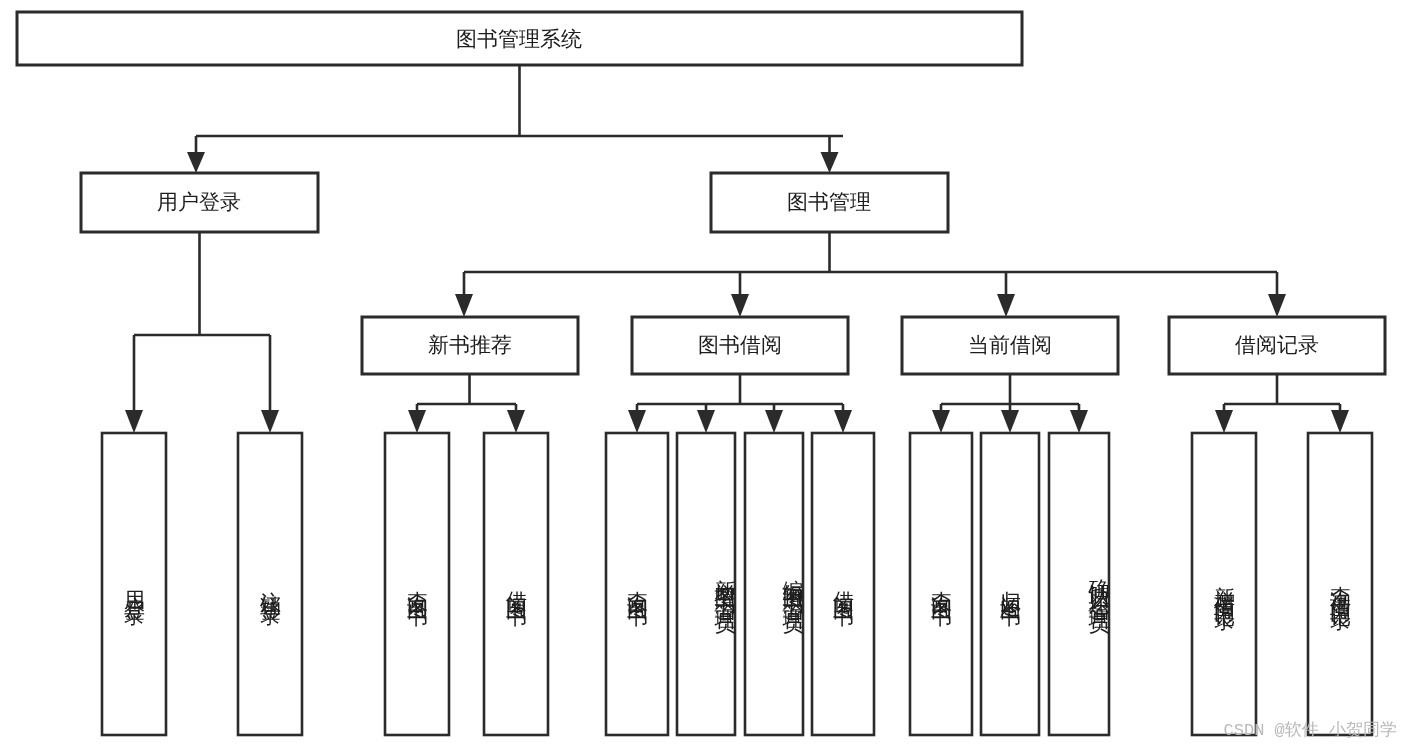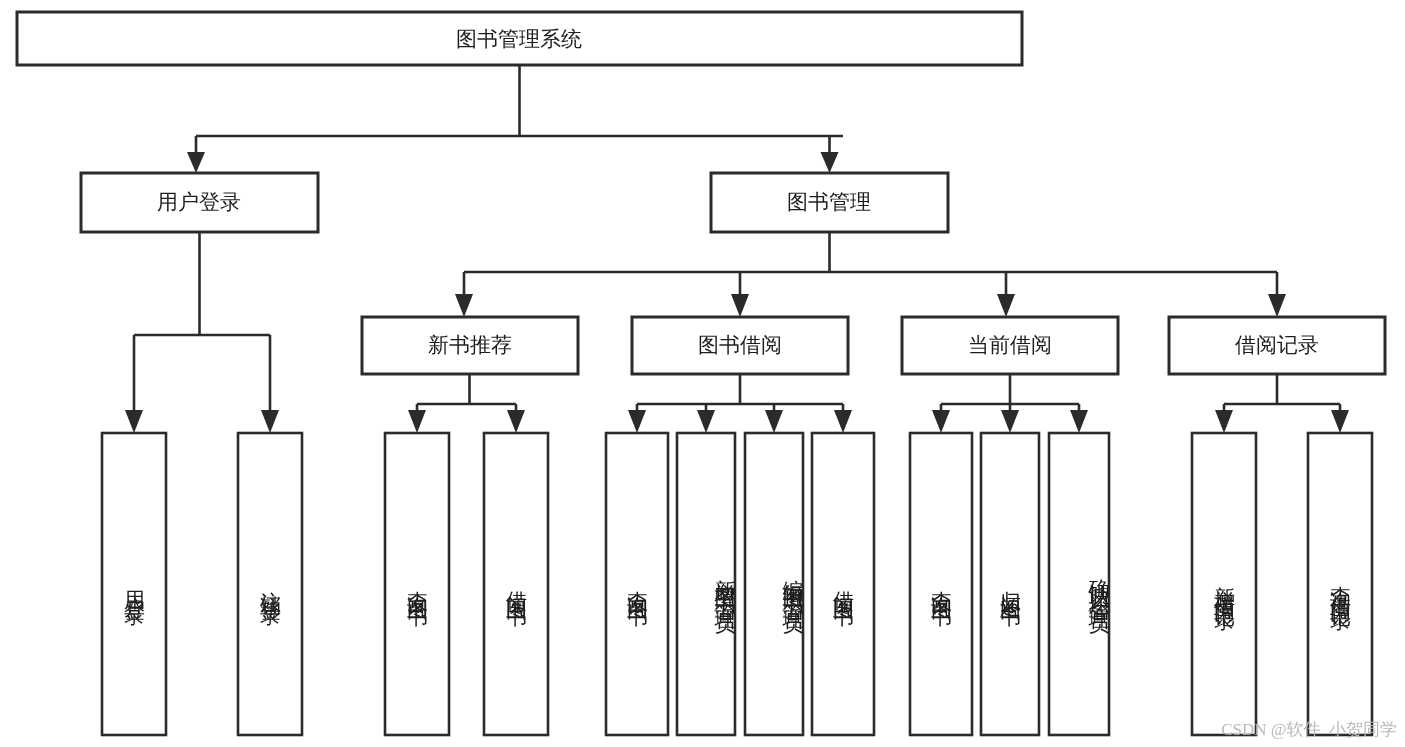--- a/index.html
+++ b/index.html
@@ -63,21 +63,21 @@
     color: #1d1d1d;
     letter-spacing: 5px;
     text-align: center;
     white-space: nowrap;
     user-select: none;
   }
   .watermark {
     position: absolute;
     right: 8px;
     bottom: 6px;
-    font-family: Liberation Serif, serif;
+    font-family: Liberation Mono, monospace;
     font-size: 17px;
     color: #b9b9b9;
     white-space: nowrap;
     user-select: none;
   }
 </style>
 </head>
 <body>
 
 <div id="diagram-root">

